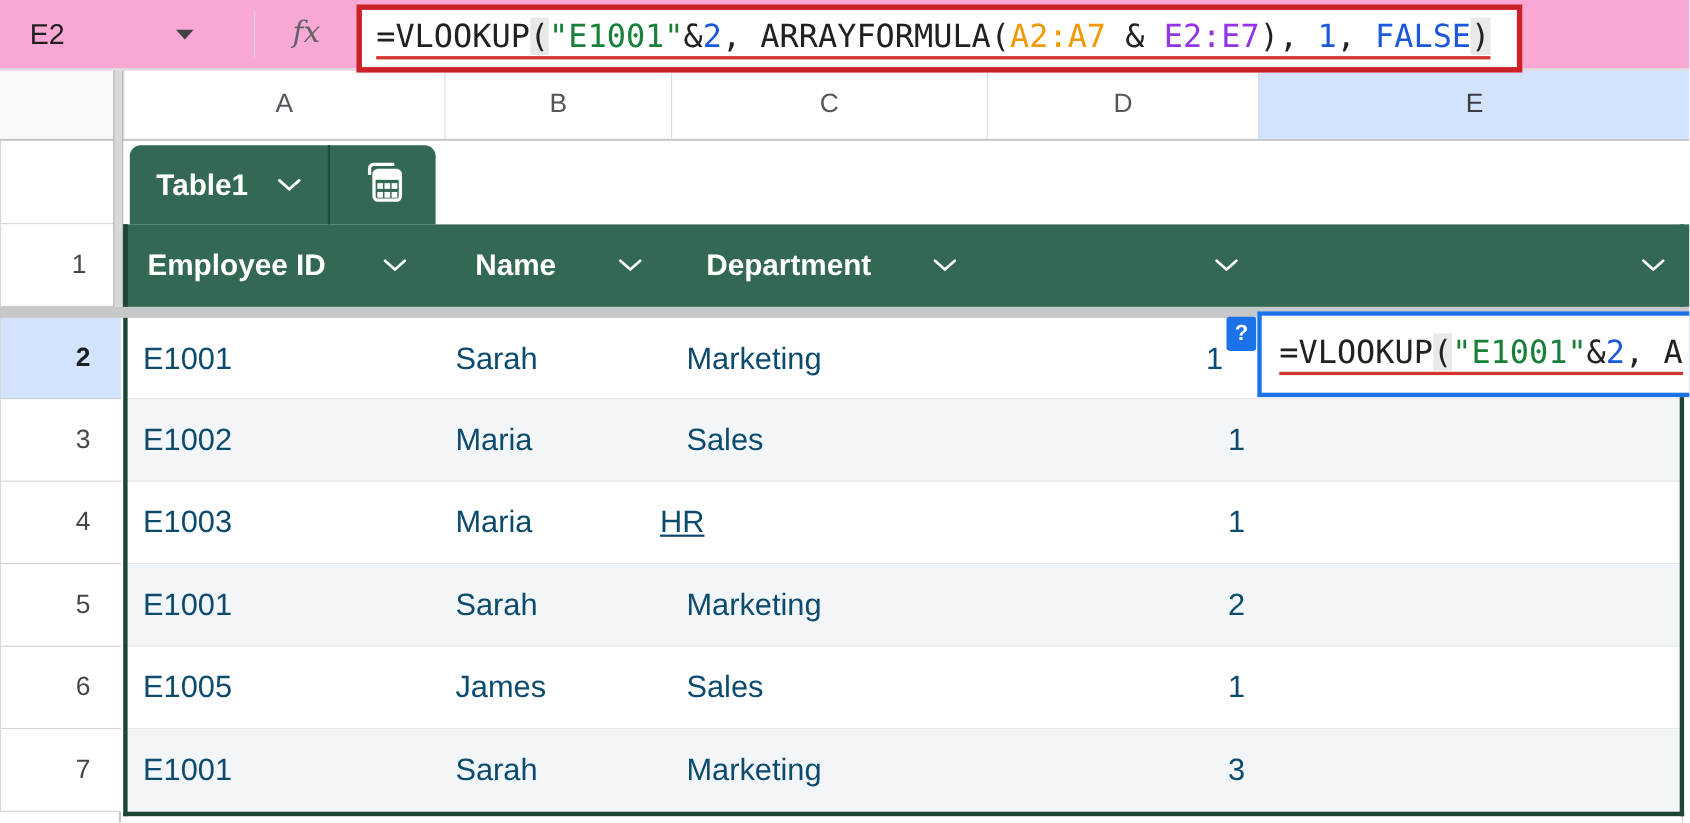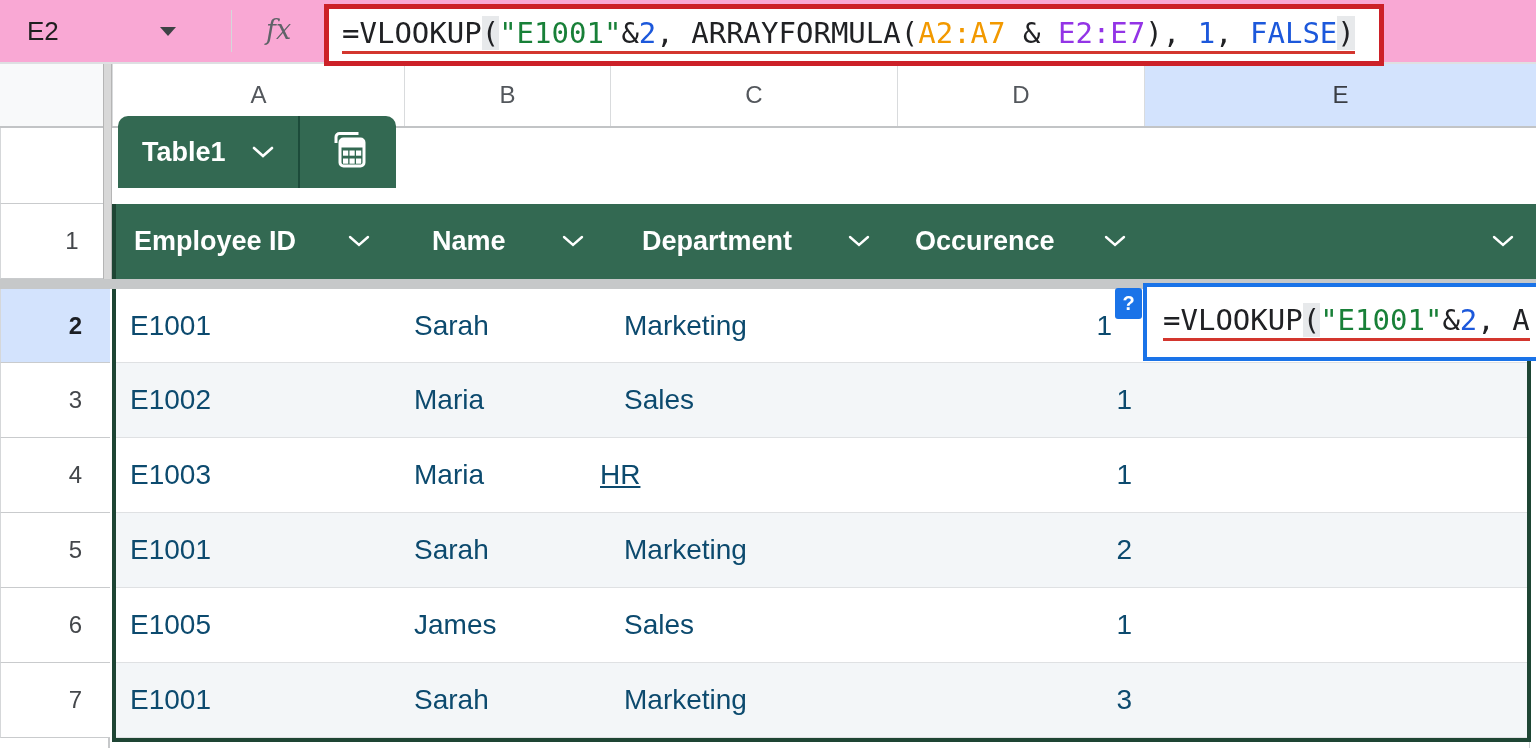--- a/index.html
+++ b/index.html
@@ -39,21 +39,21 @@
           border-left:1px solid #B5B5B5;border-right:1px solid #B5B5B5;box-sizing:border-box;z-index:6;}
 
   
   .gcell{position:absolute;left:0;background:#fff;box-sizing:border-box;
          border-bottom:1px solid #C9CBCD;border-left:1px solid #D5D7D9;
          display:flex;align-items:center;justify-content:center;
          font-size:24px;color:#44474B;padding-left:40px;}
   .gcell.sel{background:var(--sel-blue);font-weight:bold;color:#1B1E23;}
 
   
-  .chip{position:absolute;left:118px;top:116px;height:72px;background:var(--green);
+  .chip{position:absolute;left:118px;top:132px;height:72px;background:var(--green);
         border-radius:10px 10px 0 0;display:flex;align-items:center;z-index:7;}
   .chip-name-seg{display:flex;align-items:center;height:100%;padding:0 24px;}
   .chip-label{color:#fff;font-size:27px;font-weight:700;}
   .chip-chev{margin-left:26px;display:flex;}
   .chip-div{width:2px;height:100%;background:var(--chip-div);}
   .chip-icon-seg{width:96px;height:100%;display:flex;align-items:center;justify-content:center;}
 
   
   .theader{position:absolute;left:112px;top:204px;width:1424px;height:75px;
            background:var(--green);border-left:4px solid var(--border-green);
@@ -167,21 +167,21 @@
         <svg width="22" height="12" viewBox="0 0 22 12">
           <path d="M2 2 L11 10 L20 2" stroke="#fff" stroke-width="2.4" fill="none" stroke-linecap="round"></path>
         </svg>
       </span>
       <span class="th-label" style="left: 526px;">Department</span>
       <span class="th-chev" style="left: 732px;">
         <svg width="22" height="12" viewBox="0 0 22 12">
           <path d="M2 2 L11 10 L20 2" stroke="#fff" stroke-width="2.4" fill="none" stroke-linecap="round"></path>
         </svg>
       </span>
-      <span class="th-label" style="left: 799px;">Occurence</span>
+      <span class="th-label" style="left: 799px; margin-top: 48px;">Occurence</span>
       <span class="th-chev" style="left: 988px;">
         <svg width="22" height="12" viewBox="0 0 22 12">
           <path d="M2 2 L11 10 L20 2" stroke="#fff" stroke-width="2.4" fill="none" stroke-linecap="round"></path>
         </svg>
       </span>
       <span class="th-chev" style="left: 1376px;">
         <svg width="22" height="12" viewBox="0 0 22 12">
           <path d="M2 2 L11 10 L20 2" stroke="#fff" stroke-width="2.4" fill="none" stroke-linecap="round"></path>
         </svg>
       </span>

